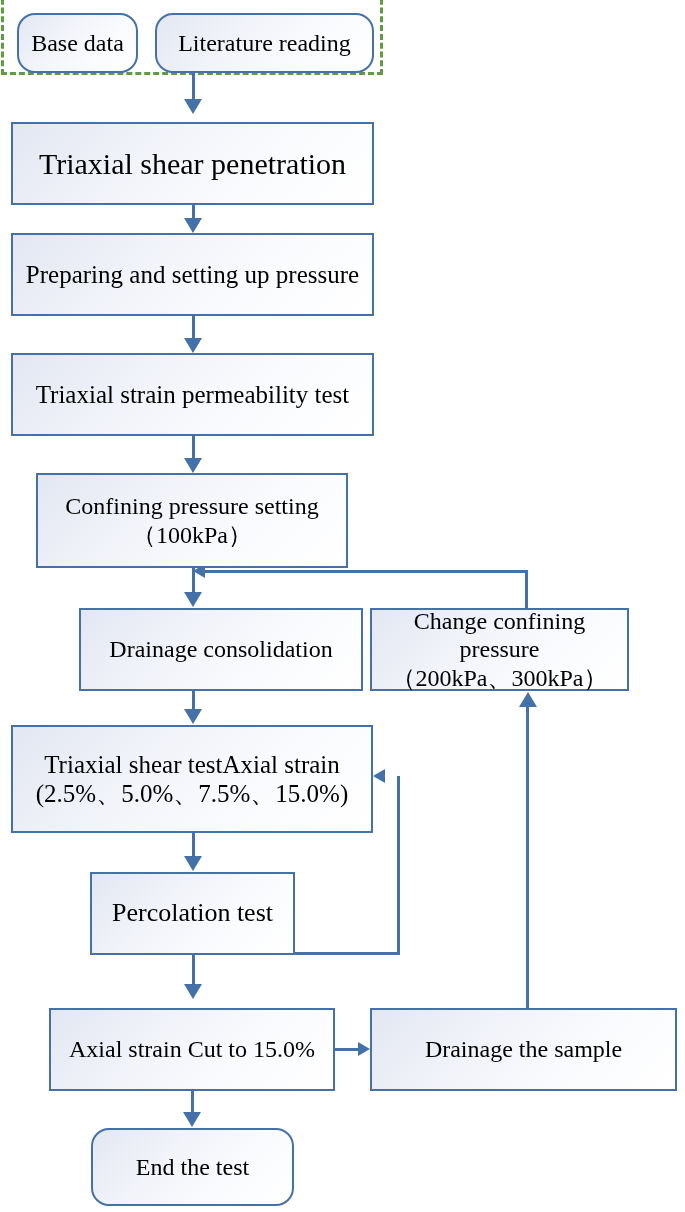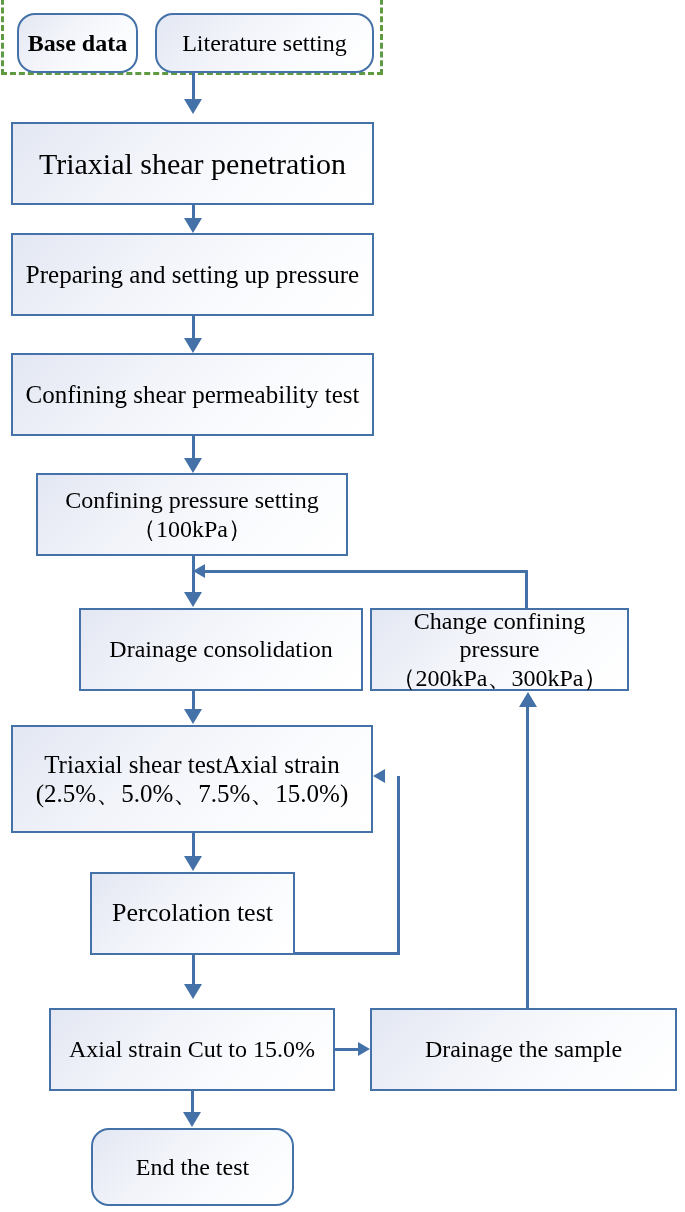--- a/index.html
+++ b/index.html
@@ -131,41 +131,41 @@
 
   <div class="seg h" style="left:335px; top:1048px; width:24px;"></div>
   <div class="arrow small right" style="left:358px; top:1042px;"></div>
 
   <div class="seg v" style="left:526px; top:706px; height:303px;"></div>
   <div class="arrow up" style="left:519px; top:692px;"></div>
 
   <div class="seg v" style="left:191px; top:1091px; height:22px;"></div>
   <div class="arrow down" style="left:183px; top:1112px;"></div>
 
-  <div class="node rounded" style="left:17px; top:13px; width:121px; height:60px; font-size:24px;font-weight:bold;">
+  <div class="node rounded" style="left:17px; top:13px; width:121px; height:60px; font-size:24px;">
     <span class="txt">Base data</span>
   </div>
 
   <div class="node rounded" style="left:155px; top:13px; width:219px; height:60px; font-size:24px;">
-    <span class="txt">Literature setting</span>
+    <span class="txt">Literature reading</span>
   </div>
 
   <div class="node" style="left:11px; top:122px; width:363px; height:83px; font-size:30px;">
     <span class="txt">Triaxial shear penetration</span>
   </div>
 
   <div class="node" style="left:11px; top:233px; width:363px; height:83px; font-size:25px;">
     <span class="txt">Preparing and setting up pressure</span>
   </div>
 
   <div class="node" style="left:11px; top:353px; width:363px; height:83px; font-size:25px;">
-    <span class="txt">Confining shear permeability test</span>
+    <span class="txt">Triaxial strain permeability test</span>
   </div>
 
-  <div class="node" style="left:36px; top:473px; width:312px; height:83px; font-size:24px;">
+  <div class="node" style="left:36px; top:473px; width:312px; height:95px; font-size:24px;">
     <span class="txt">Confining pressure setting
 （100kPa）</span>
   </div>
 
   <div class="node" style="left:36px; top:608px; width:284px; height:83px; font-size:24px;margin-left:43px;">
     <span class="txt">Drainage consolidation</span>
   </div>
 
   <div class="node" style="left:370px; top:608px; width:259px; height:83px; font-size:24px;">
     <span class="txt">Change confining pressure

